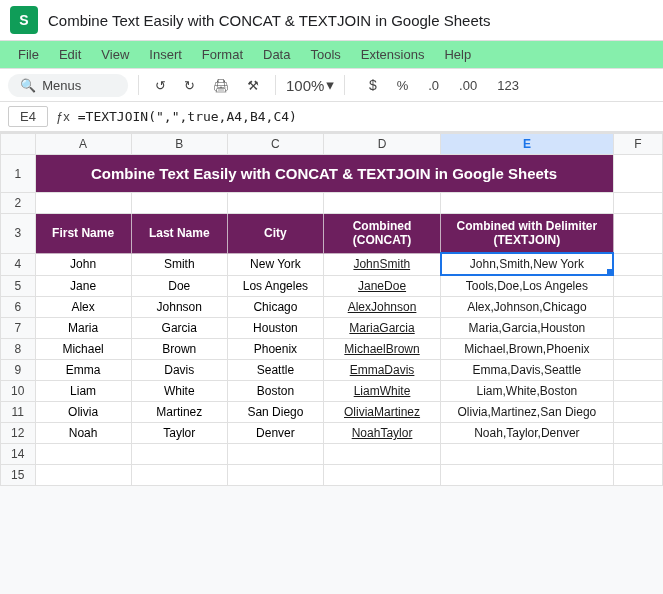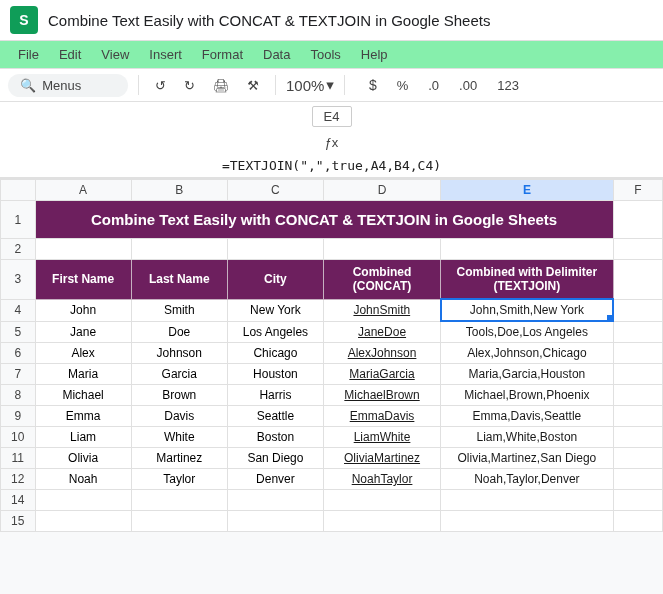--- a/index.html
+++ b/index.html
@@ -35,21 +35,21 @@
     .toolbar-search span { font-size: 13px; color: #444; }
     .toolbar-divider { width: 1px; height: 20px; background: #e0e0e0; margin: 0 4px; }
     .toolbar-btn { padding: 4px 6px; font-size: 13px; color: #444; cursor: pointer; border-radius: 4px; }
     .toolbar-zoom { display: flex; align-items: center; gap: 2px; font-size: 15px; color: #444; }
     .toolbar-right { display: flex; align-items: center; gap: 8px; font-size: 13px; color: #444; margin-left: 8px; }
     .dollar-btn { font-size: 14px; }
 
     
     .formula-bar {
       display: flex; align-items: center; padding: 4px 8px; background: #fff;
-      border-bottom: 2px solid #e0e0e0; gap: 8px; flex-direction: column;
+      border-bottom: 2px solid #e0e0e0; gap: 8px;
     }
     .cell-ref { font-size: 13px; color: #444; min-width: 40px; text-align: center; border: 1px solid #ccc; padding: 2px 4px; border-radius: 2px; }
     .fx-icon { font-size: 13px; color: #444; }
     .formula-input { flex: 1; font-size: 13px; color: #222; font-family: monospace; }
 
     
     .spreadsheet { background: #fff; border-top: none; }
     table { border-collapse: collapse; width: 100%; table-layout: fixed; }
 
     
@@ -106,20 +106,21 @@
 </div>
 
 <div class="menu-bar">
   <span class="menu-item">File</span>
   <span class="menu-item">Edit</span>
   <span class="menu-item">View</span>
   <span class="menu-item">Insert</span>
   <span class="menu-item">Format</span>
   <span class="menu-item">Data</span>
   <span class="menu-item">Tools</span>
+  <span class="menu-item">Extensions</span>
   <span class="menu-item">Help</span>
 </div>
 
 <div class="toolbar">
   <div class="toolbar-search">
     <span>🔍</span>
     <span>Menus</span>
   </div>
   <div class="toolbar-divider"></div>
   <span class="toolbar-btn">↺</span>
@@ -229,21 +230,21 @@
       <td class="data-cell">Garcia</td>
       <td class="data-cell">Houston</td>
       <td class="concat-cell">MariaGarcia</td>
       <td class="textjoin-cell">Maria,Garcia,Houston</td>
       <td class="cell"></td>
     </tr>
     <tr>
       <td class="row-header">8</td>
       <td class="data-cell">Michael</td>
       <td class="data-cell">Brown</td>
-      <td class="data-cell">Harris</td>
+      <td class="data-cell">Phoenix</td>
       <td class="concat-cell">MichaelBrown</td>
       <td class="textjoin-cell">Michael,Brown,Phoenix</td>
       <td class="cell"></td>
     </tr>
     <tr>
       <td class="row-header">9</td>
       <td class="data-cell">Emma</td>
       <td class="data-cell">Davis</td>
       <td class="data-cell">Seattle</td>
       <td class="concat-cell">EmmaDavis</td>

